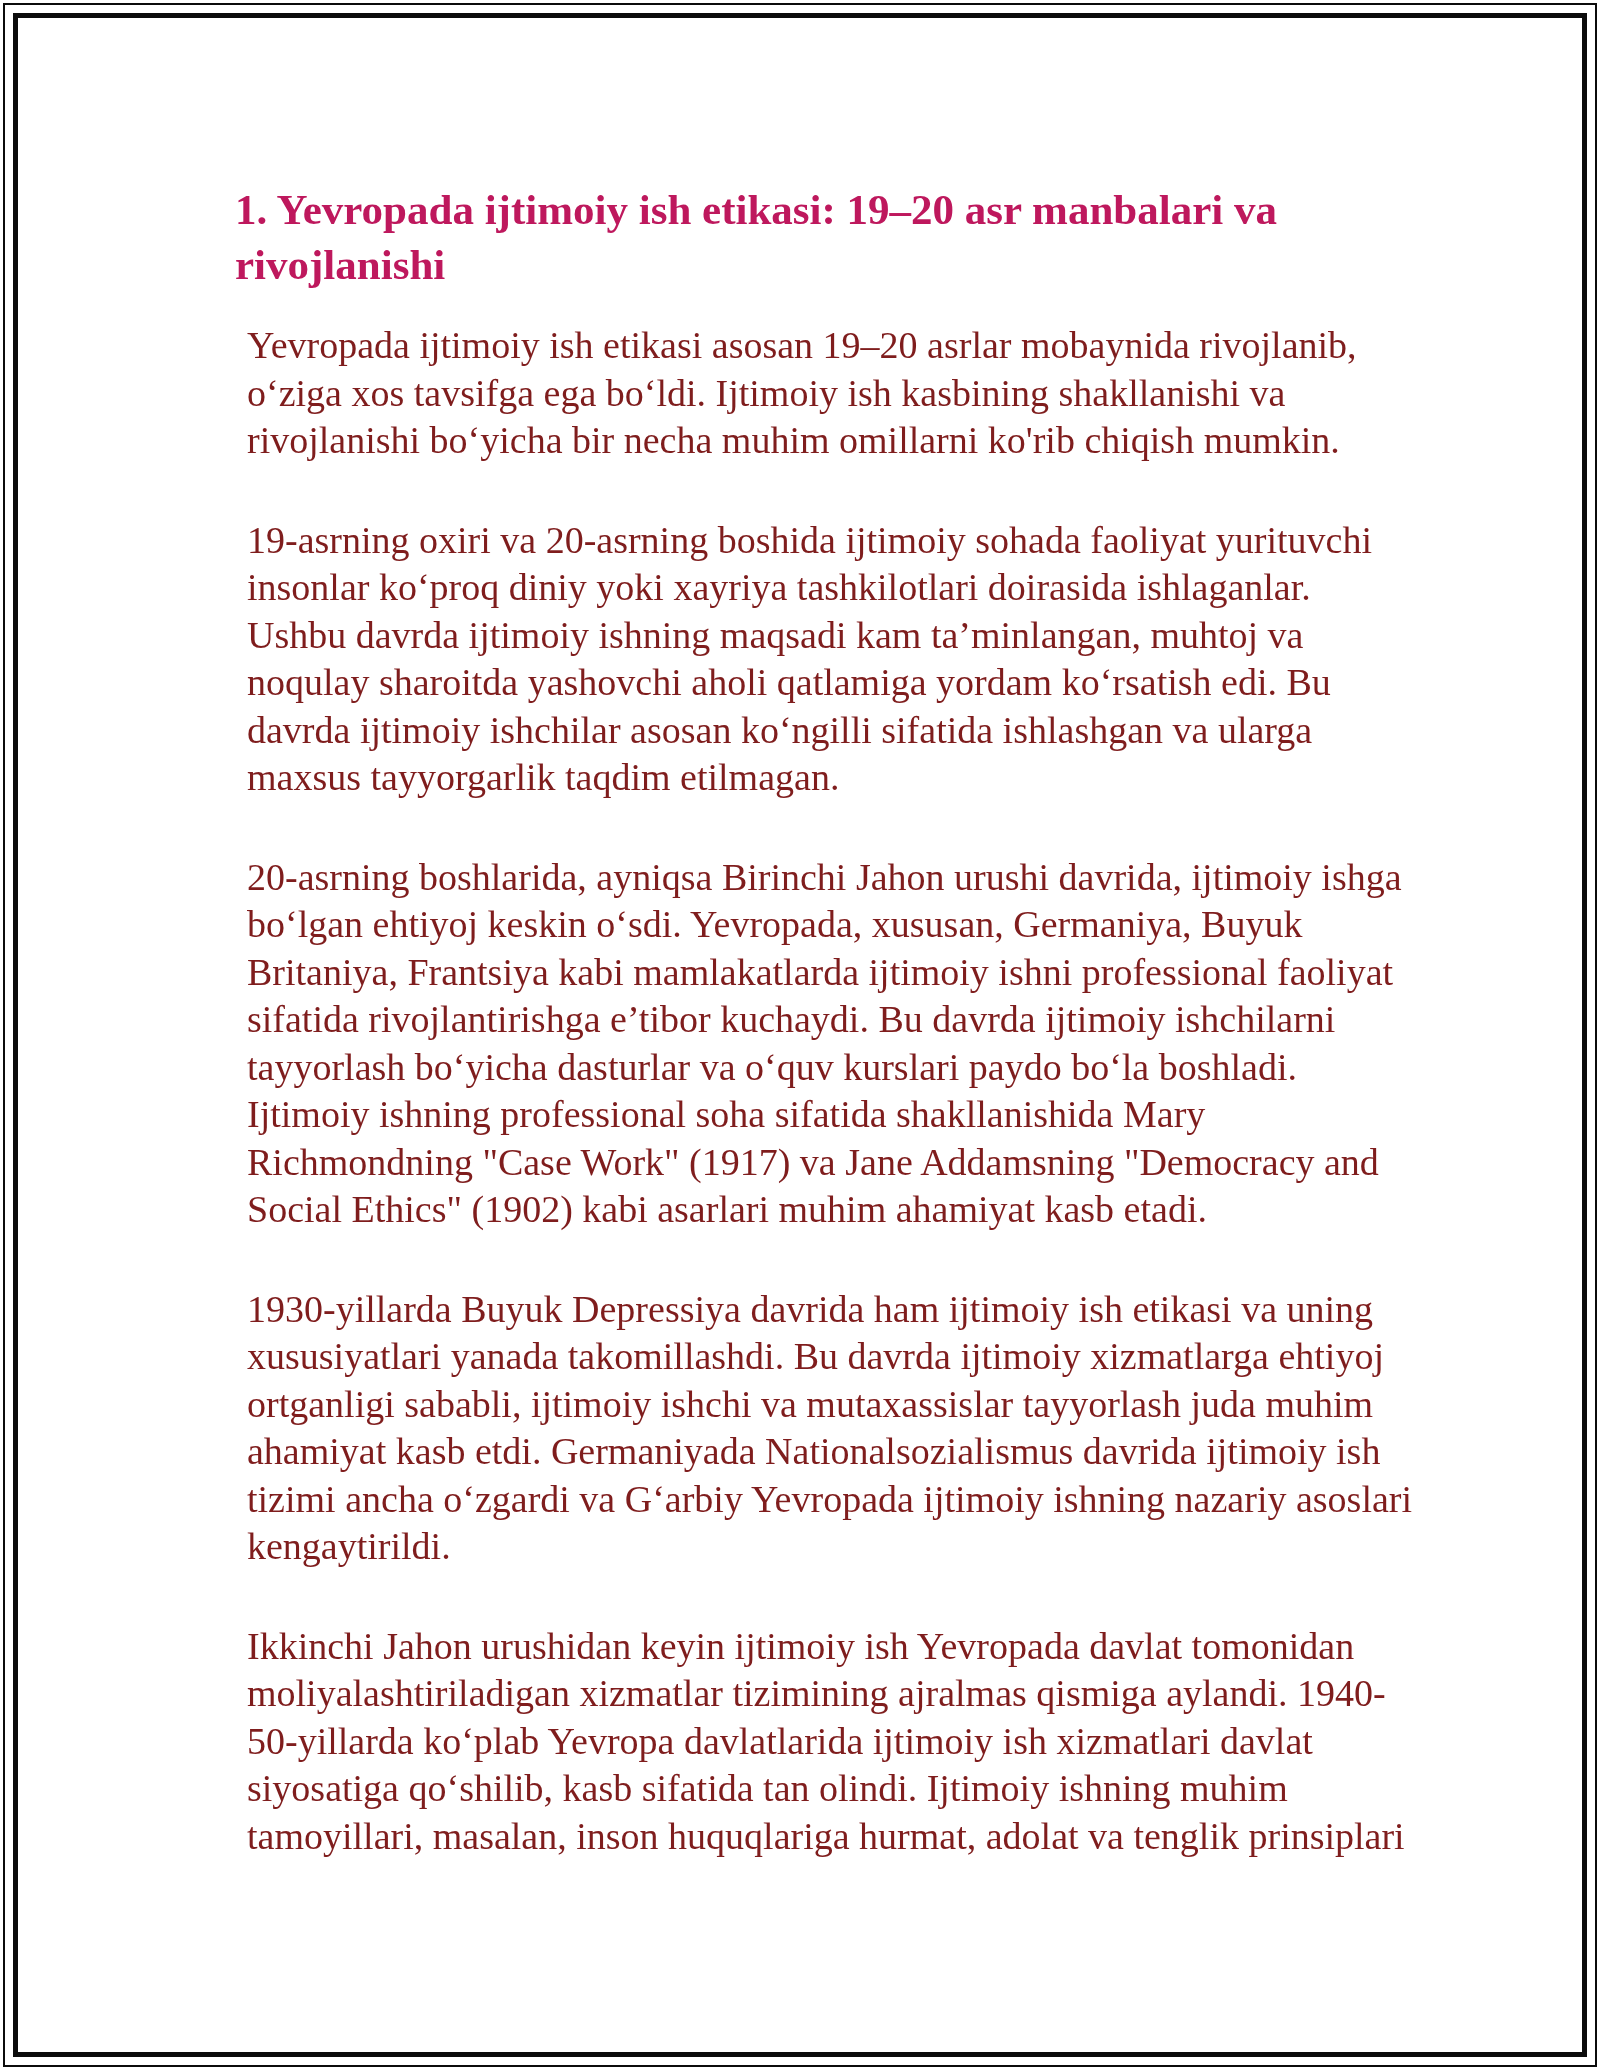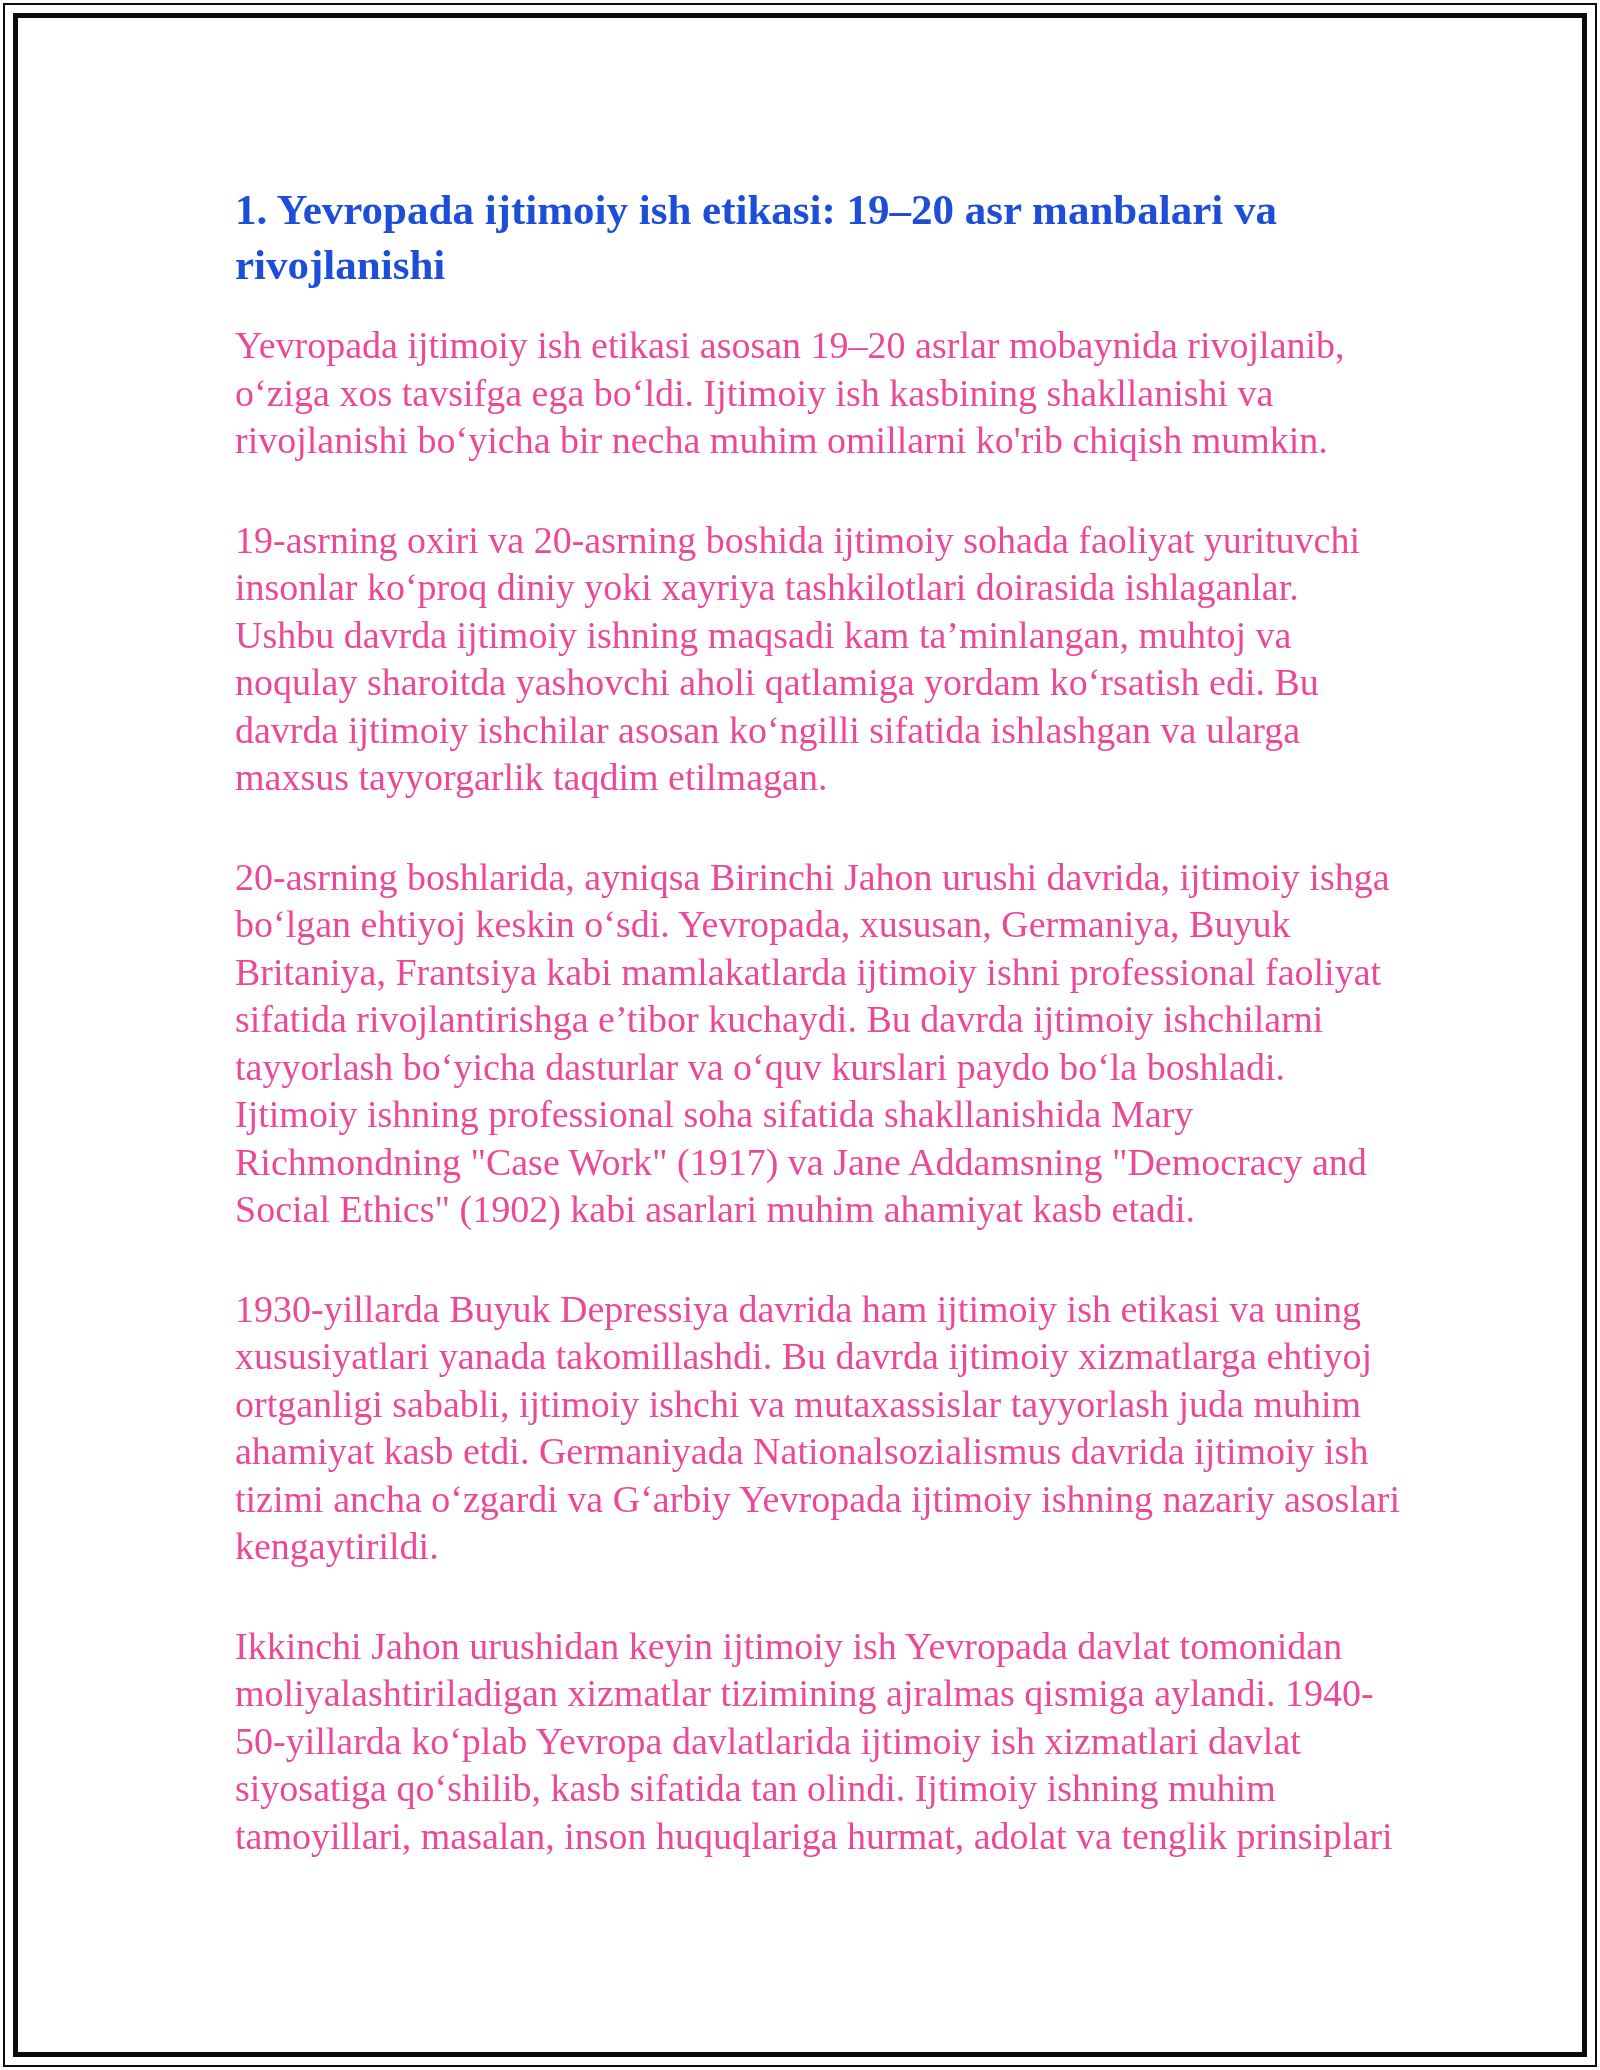--- a/index.html
+++ b/index.html
@@ -33,28 +33,28 @@
     left: 235px;
     top: 0;
     width: 1180px;
     padding-top: 182px;
   }
   .doc-heading {
     margin: 0 0 30px 0;
     font-size: 43px;
     line-height: 55px;
     font-weight: bold;
-    color: #1d4ed8;
+    color: #be185d;
   }
   .doc-paragraph {
-    margin: 0 0 52px 0;
+    margin: 0 0 52px 12px;
     font-size: 38px;
     line-height: 47.5px;
     white-space: pre-line;   
-    color: #ec4899;
+    color: #7f1d1d;
   }
 </style>
 </head>
 <body>
 
 <div class="page">
   <div class="frame-outer"></div>
   <div class="frame-inner"></div>
 
   <div class="content">

